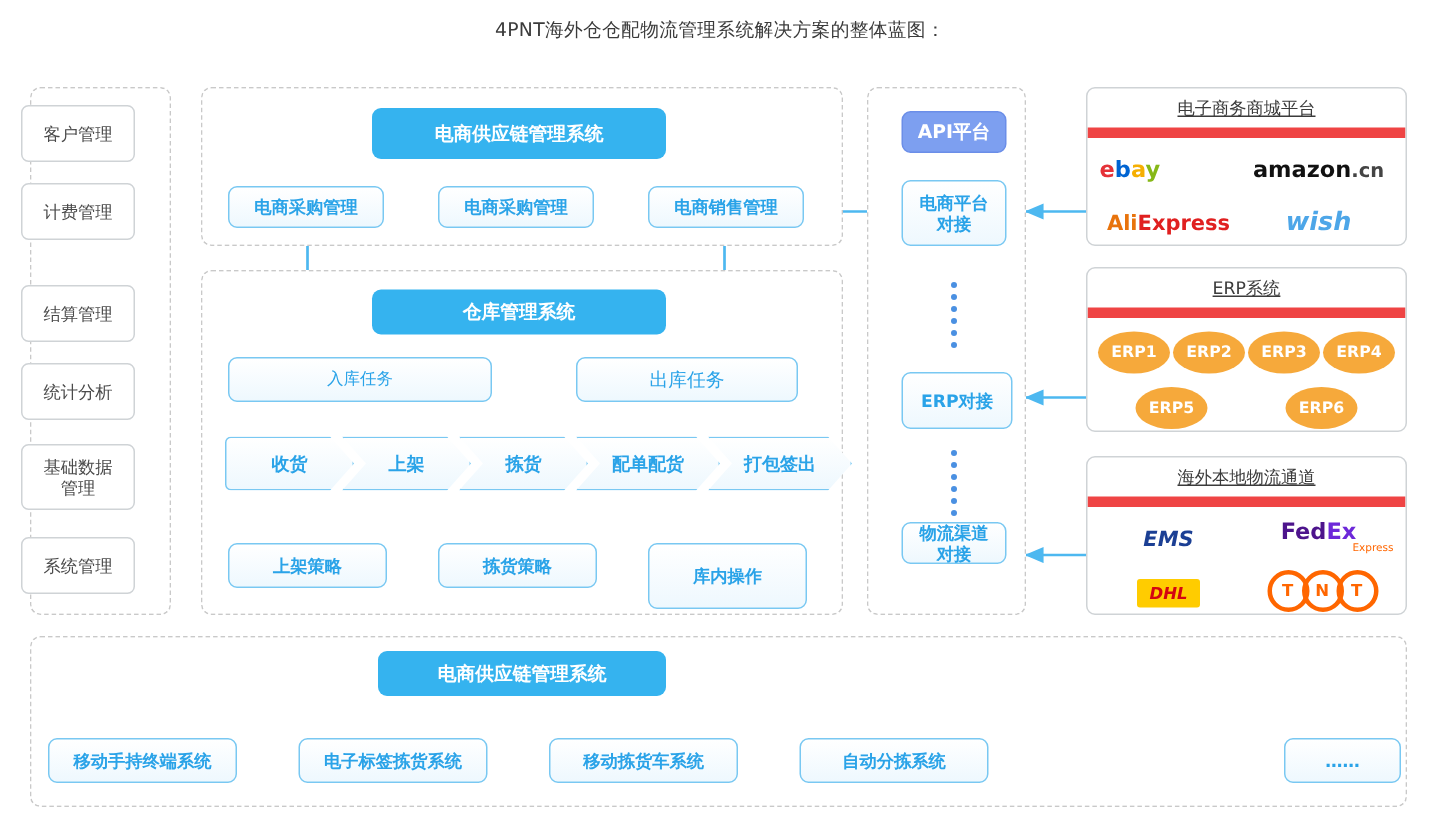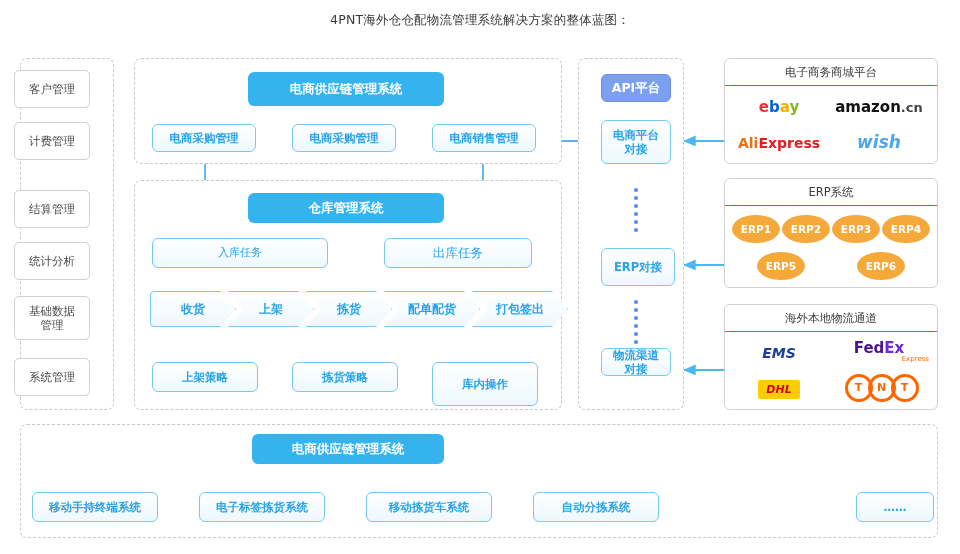--- a/index.html
+++ b/index.html
@@ -66,23 +66,23 @@
   .chev.mid{
     clip-path:polygon(0 0, calc(100% - 16px) 0, 100% 50%, calc(100% - 16px) 100%, 0 100%, 16px 50%);
   }
 
   
   .panel{
     position:absolute;border:1px solid #cfd3d6;border-radius:6px;
     background:#fff;box-sizing:border-box;overflow:hidden;
   }
   .panel-hd{
-    height:26px;border-bottom:1px solid #ef4444;
-    display:flex;align-items:center;justify-content:center;
-    font-size:11.5px;color:#3b3b3b;
+    height:26px;border-bottom:7px solid #ef4444;
+    display:flex;align-items:center;justify-content:center;
+    font-size:11.5px;color:#3b3b3b;text-decoration:underline;
   }
   .panel-bd{
     display:flex;flex-wrap:wrap;align-items:center;
     justify-content:space-around;padding:4px 6px;box-sizing:border-box;
   }
 
   
   .erp{
     width:48px;height:28px;border-radius:50%;background:#f6a93b;
     display:flex;align-items:center;justify-content:center;
@@ -226,21 +226,21 @@
       <i></i>
       <i></i>
       <i></i>
   </div>
   <div class="lbox bold" style="left:601px;top:348px;width:70px;height:28px;white-space:pre-line;">物流渠道
 对接</div>
 
   <div class="panel" style="left:724px;top:58px;width:214px;height:106px;">
     <div class="panel-hd">电子商务商城平台</div>
     <div class="panel-bd" style="height:79px;">
-      <div class="logo lg-ebay" style="width:46%;text-align:center;">
+      <div class="logo lg-ebay" style="width:46%;text-align:left;">
         <span>e</span><span>b</span><span>a</span><span>y</span>
       </div>
       <div class="logo lg-amazon" style="width:50%;text-align:center;">
         <span>amazon</span><span class="cn">.cn</span>
       </div>
       <div class="logo lg-ali" style="width:46%;text-align:center;font-size:14px;">
         <span>Ali</span><span>Express</span>
       </div>
       <div class="logo lg-wish" style="width:50%;text-align:center;">wish</div>
     </div>

